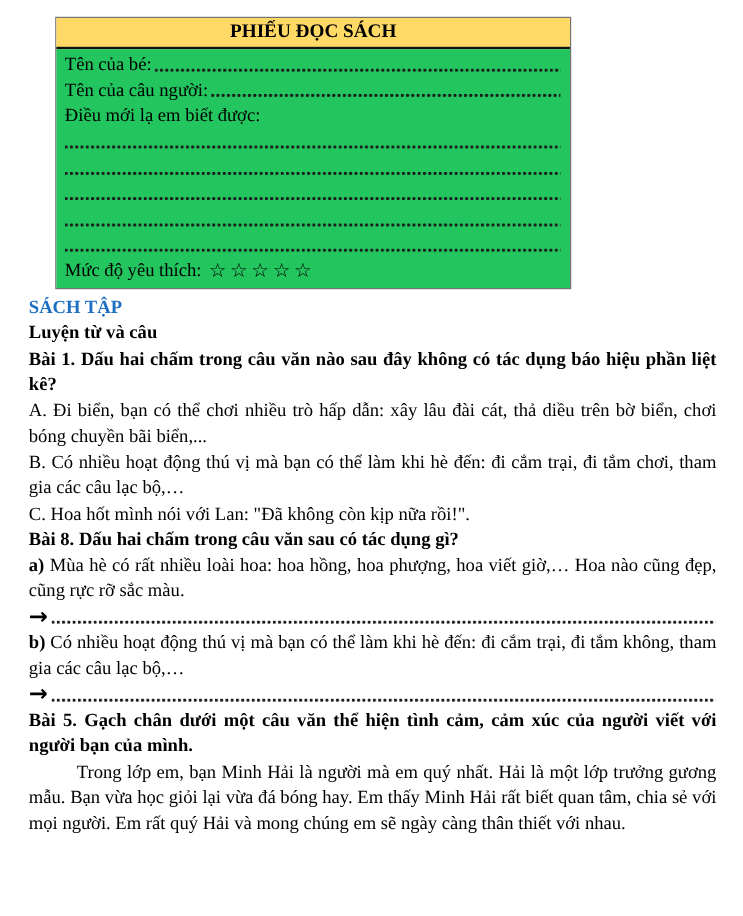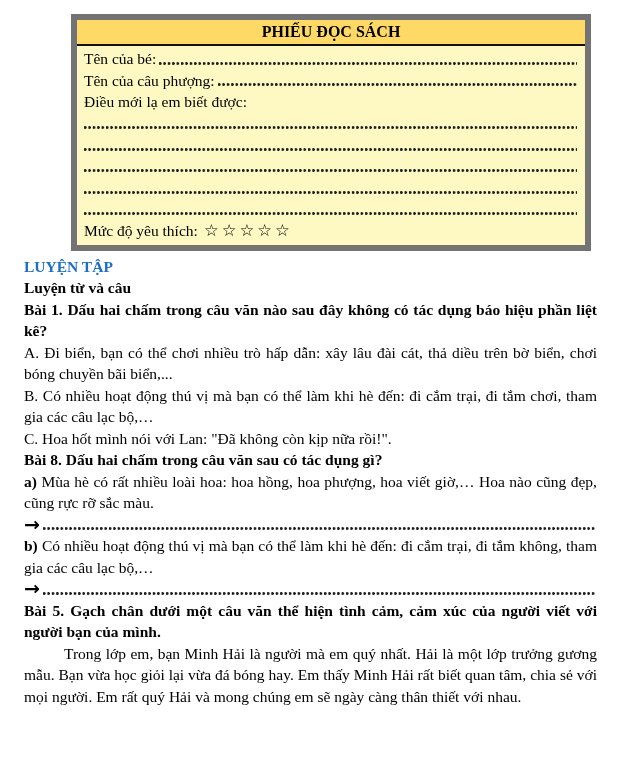--- a/index.html
+++ b/index.html
@@ -5,34 +5,34 @@
   html,body{margin:0;padding:0;background:#ffffff;}
   body{
     width:619px;height:763px;overflow:hidden;
     font-family:"Liberation Serif","DejaVu Serif",serif;
     font-size:15.5px;color:#000;
     -webkit-font-smoothing:antialiased;
   }
   
   .card{
     box-sizing:border-box;
-    margin:14px 0 0 71px;
-    width:520px;
-    border:6px solid #737373;
+    margin:14px 0 0 46px;
+    width:430px;
+    border:1px solid #737373;
   }
   .card-header{
     background:#FFD966;
     border-bottom:2px solid #111;
     text-align:center;
     font-weight:bold;
     font-size:16px;
     height:24px;line-height:24px;
   }
   .card-body{
-    background:#fef9c3;
+    background:#22c55e;
     padding:2px 7px 3px 7px;
   }
   .crow{
     display:flex;
     height:21.5px;line-height:21.5px;
     align-items:stretch;
     white-space:nowrap;
   }
   .leader{
     flex:1 1 auto;
@@ -75,21 +75,21 @@
 <body>
 
 <div class="card">
   <div class="card-header">PHIẾU ĐỌC SÁCH</div>
   <div class="card-body">
     <div class="crow">
       <span>Tên của bé:</span>
       <span class="leader"></span>
     </div>
     <div class="crow">
-      <span>Tên của câu phượng:</span>
+      <span>Tên của câu người:</span>
       <span class="leader"></span>
     </div>
     <div class="crow">
       <span>Điều mới lạ em biết được:</span>
     </div>
     <div class="crow">
       <span class="leader" style="margin-left:0"></span>
     </div>
     <div class="crow">
       <span class="leader" style="margin-left:0"></span>
@@ -104,21 +104,21 @@
       <span class="leader" style="margin-left:0"></span>
     </div>
     <div class="crow">
       <span>Mức độ yêu thích:</span>
       <span class="stars">☆☆☆☆☆</span>
     </div>
   </div>
 </div>
 
 <div class="main">
-  <p class="sec-title">LUYỆN TẬP</p>
+  <p class="sec-title">SÁCH TẬP</p>
   <p class="bold">Luyện từ và câu</p>
 
   <p class="bold">Bài 1. Dấu hai chấm trong câu văn nào sau đây không có tác dụng báo hiệu phần liệt kê?</p>
   <p>A. Đi biển, bạn có thể chơi nhiều trò hấp dẫn: xây lâu đài cát, thả diều trên bờ biển, chơi bóng chuyền bãi biển,...</p>
   <p>B. Có nhiều hoạt động thú vị mà bạn có thể làm khi hè đến: đi cắm trại, đi tắm chơi, tham gia các câu lạc bộ,…</p>
   <p>C. Hoa hốt mình nói với Lan: "Đã không còn kịp nữa rồi!".</p>
 
   <p class="bold">Bài 8. Dấu hai chấm trong câu văn sau có tác dụng gì?</p>
   <p><span class="bold">a)</span><span> Mùa hè có rất nhiều loài hoa: hoa hồng, hoa phượng, hoa viết giờ,… Hoa nào cũng đẹp, cũng rực rỡ sắc màu.</span></p>
   <div class="arrow-row">

